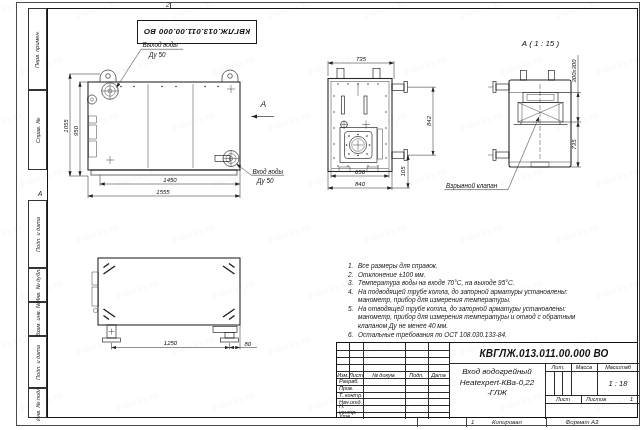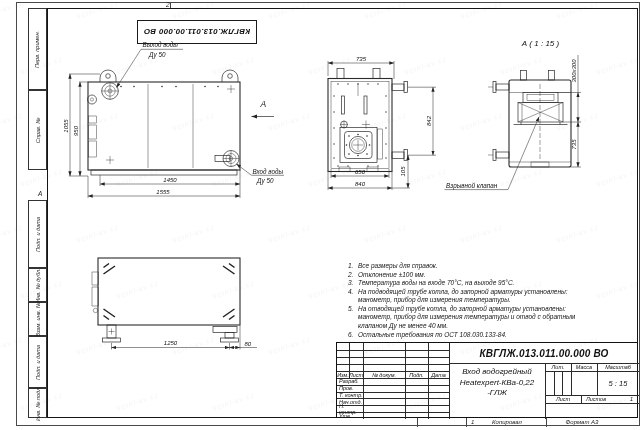--- a/index.html
+++ b/index.html
@@ -432,21 +432,21 @@
 
     <div class="ts docnum" style="left:112px;top:0;width:190px;height:20px;">КВГЛЖ.013.011.00.000 ВО</div>
     <div class="ts name" style="left:112px;top:20px;width:96px;height:40px;">
       <span>Вход водогрейный</span>
       <span>Heatexpert-КВа-0,22 -ГЛЖ</span>
     </div>
 
     <div class="ts" style="left:208px;top:20px;width:26px;height:8px;">Лит.</div>
     <div class="ts" style="left:234px;top:20px;width:26px;height:8px;">Масса</div>
     <div class="ts" style="left:260px;top:20px;width:42px;height:8px;">Масштаб</div>
-    <div class="ts scale" style="left:260px;top:28px;width:42px;height:24px;">5 : 15</div>
+    <div class="ts scale" style="left:260px;top:28px;width:42px;height:24px;">1 : 18</div>
 
     <div class="ts" style="left:208px;top:52px;width:36px;height:8px;">Лист</div>
     <div class="ts sheetrow" style="left:244px;top:52px;width:58px;height:8px;">
       <span>Листов</span>
       <span>1</span>
     </div>
 
   </div>
 
   <div class="tick" style="left:417px;top:418px;width:1px;height:9px;"></div>

